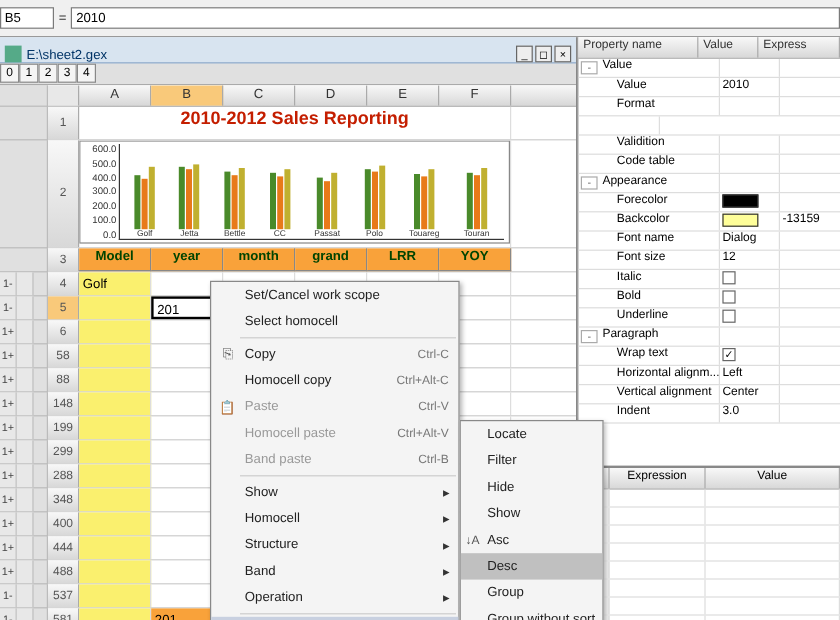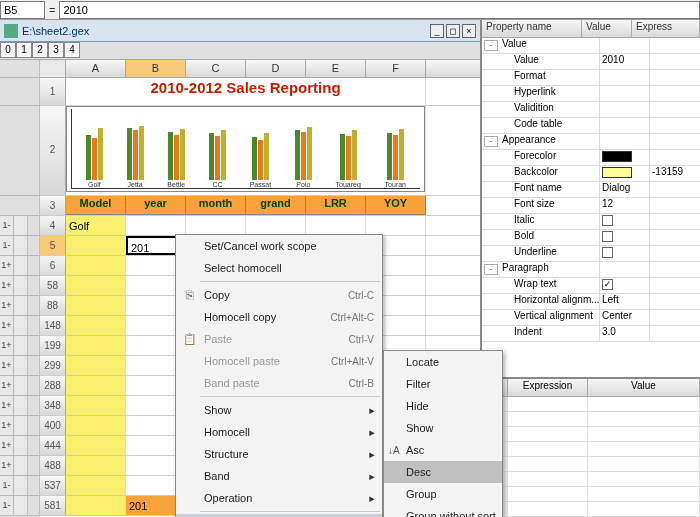--- a/index.html
+++ b/index.html
@@ -1,23 +1,23 @@
 <!DOCTYPE html>
 <html><head>
 <meta charset="utf-8">
 <style>
 * { box-sizing: border-box; margin: 0; padding: 0; }
 body { font-family: Arial, sans-serif; font-size: 11px; background: #e0e0e0; width: 700px; height: 517px; overflow: hidden; position: relative; }
-.top-bar { height: 20px; background: #f0f0f0; border-bottom: 1px solid #999; display: flex; align-items: center; }
+.top-bar { height: 31px; background: #f0f0f0; border-bottom: 1px solid #999; display: flex; align-items: center; }
 .cell-ref { width: 45px; height: 18px; border: 1px solid #7a7a7a; background: #fff; padding: 1px 3px; font-size: 11px; }
 .fx-label { padding: 0 4px; color: #333; }
 .formula-input { flex: 1; height: 18px; border: 1px solid #7a7a7a; background: #fff; padding: 1px 3px; font-size: 11px; }
 .main-area { display: flex; height: 497px; }
 .left-panel { width: 508px; border-right: 1px solid #888; display: flex; flex-direction: column; background: #e8e8e8; }
-.doc-tab { height: 22px; background: #d8e4f0; border-bottom: 1px solid #7a9ac0; display: flex; align-items: center; padding: 0 4px; }
+.doc-tab { height: 22px; background: #d8e4f0; border-bottom: 1px solid #7a9ac0; display: flex; align-items: flex-end; padding: 0 4px; }
 .doc-tab .icon { width: 14px; height: 14px; background: #5a8; margin-right: 4px; }
 .doc-tab-title { flex: 1; color: #003366; }
 .doc-tab-btns { display: flex; gap: 2px; }
 .doc-tab-btn { width: 14px; height: 14px; border: 1px solid #666; background: #eee; font-size: 9px; text-align: center; line-height: 12px; cursor: pointer; }
 .num-tabs { height: 18px; background: #e0e0e0; display: flex; border-bottom: 1px solid #aaa; }
 .num-tab { width: 16px; height: 16px; border: 1px solid #888; background: #f5f5f5; font-size: 10px; text-align: center; line-height: 14px; cursor: pointer; }
 .sheet-wrapper { flex: 1; overflow: hidden; display: flex; }
 .row-gutter { width: 40px; background: #e0e0e0; }
 .sheet { flex: 1; background: #fff; overflow: hidden; position: relative; }
 .col-headers { display: flex; height: 18px; background: linear-gradient(#f8f8f8,#d8d8d8); border-bottom: 1px solid #aaa; }
@@ -201,20 +201,29 @@
           </div>
         <div id="grid-body">
             <div class="row" style="height: 28px;">
               <div class="rh" style="line-height:27px">1</div>
               <div class="cell title-cell" style="width:360px">2010-2012 Sales Reporting</div>
             </div>
             <div class="row" style="height: 90px;">
               <div class="rh" style="line-height: 88px;">2</div>
               <div class="cell" style="width: 360px; padding: 0px;">
                 <div class="chart-box">
+                  <div class="y-axis">
+                    <div>600.0</div>
+                    <div>500.0</div>
+                    <div>400.0</div>
+                    <div>300.0</div>
+                    <div>200.0</div>
+                    <div>100.0</div>
+                    <div>0.0</div>
+                  </div>
                   <div class="bars-area">
                     <div class="bar-group">
                       <div class="bars">
                         <div class="bar g" style="height: 45px;"></div>
                         <div class="bar o" style="height: 42px;"></div>
                         <div class="bar y" style="height: 52px;"></div>
                       </div>
                       <div class="bar-lbl">Golf</div>
                     </div>
                     <div class="bar-group">
@@ -445,21 +454,20 @@
           <div class="prop-val" style="flex:1;border-right:none"></div>
         </div>
         <div class="prop-row">
           <div class="prop-tree-sp"></div>
           <div class="prop-name sub">Format</div>
           <div class="prop-val"></div>
           <div class="prop-val" style="flex:1;border-right:none"></div>
         </div>
         <div class="prop-row">
           <div class="prop-tree-sp"></div>
-          <div class="prop-name sub">Hyperlink</div>
           <div class="prop-val"></div>
           <div class="prop-val" style="flex:1;border-right:none"></div>
         </div>
         <div class="prop-row">
           <div class="prop-tree-sp"></div>
           <div class="prop-name sub">Validition</div>
           <div class="prop-val"></div>
           <div class="prop-val" style="flex:1;border-right:none"></div>
         </div>
         <div class="prop-row">

